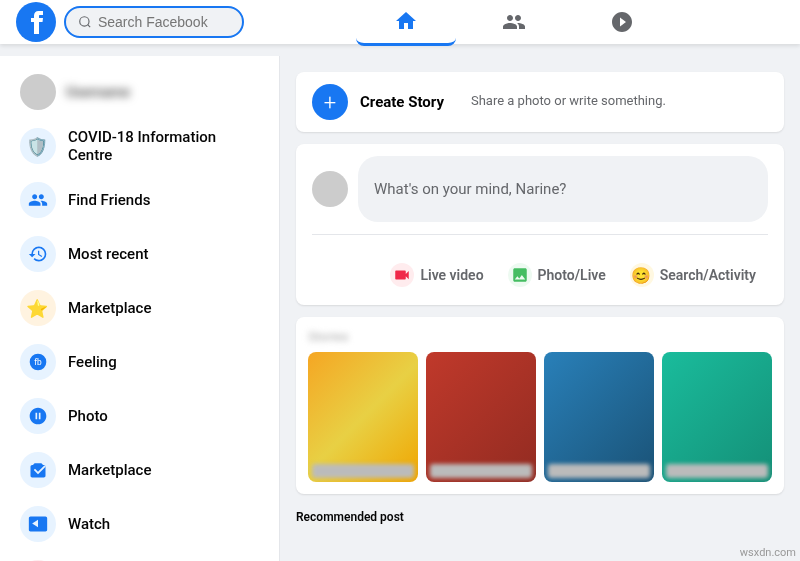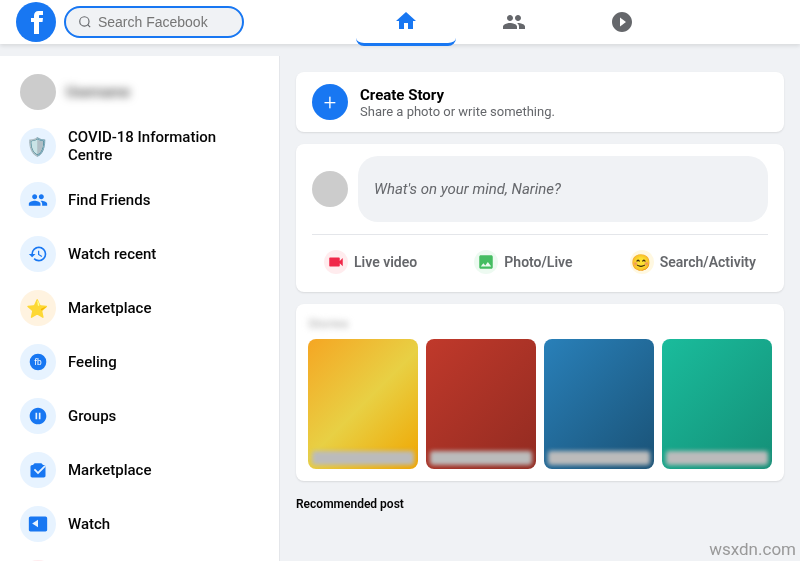--- a/index.html
+++ b/index.html
@@ -174,23 +174,23 @@
       background: #1877f2;
       border-radius: 50%;
       display: flex;
       align-items: center;
       justify-content: center;
       color: #fff;
       font-size: 22px;
       font-weight: 300;
       flex-shrink: 0;
     }
-    .story-text-block { display: flex; flex-direction: column; }
+    .story-text-block { display: flex; flex-direction: row; }
     .story-title { font-weight: 700; font-size: 15px; }
-    .story-subtitle { font-size: 13px; color: #65676b; }
+    .story-subtitle { font-size: 13px; color: #65676b; margin-left: 27px; }
 
     
     .post-input-card {
       background: #fff;
       border-radius: 8px;
       padding: 12px 16px;
       box-shadow: 0 1px 2px rgba(0,0,0,0.1);
     }
     .post-input-row {
       display: flex;
@@ -207,26 +207,25 @@
     }
     .post-input-field {
       flex: 1;
       background: #f0f2f5;
       border: none;
       border-radius: 20px;
       padding: 24px 16px;
       font-size: 15px;
       color: #65676b;
       cursor: pointer;
-      font-style: italic;
     }
     .post-actions {
       display: flex;
-      justify-content: space-between;
-      padding-top: 9px;
+      justify-content: flex-end;
+      padding-top: 22px;
       border-top: 1px solid #e4e6ea;
     }
     .post-action-btn {
       display: flex;
       align-items: center;
       gap: 6px;
       padding: 6px 12px;
       border-radius: 6px;
       cursor: pointer;
       font-size: 14px;
@@ -286,21 +285,21 @@
       font-weight: 600;
       color: #050505;
       margin-top: 4px;
     }
 
     
     .watermark {
       position: fixed;
       bottom: 2px;
       right: 4px;
-      font-size: 17px;
+      font-size: 11px;
       color: #999;
       margin-top: 28px;
     }
 
     
     .story-1 { background: linear-gradient(135deg, #f5a623, #e8d044, #f0a500); }
     .story-2 { background: linear-gradient(135deg, #c0392b, #922b21); }
     .story-3 { background: linear-gradient(135deg, #2980b9, #1a5276); }
     .story-4 { background: linear-gradient(135deg, #1abc9c, #148f77); }
   </style>
@@ -371,21 +370,21 @@
       </div>
       <span class="sidebar-item-label">Find Friends</span>
     </div>
 
     <div class="sidebar-item">
       <div class="sidebar-icon" style="background:#e7f3ff;">
         <svg width="20" height="20" viewBox="0 0 24 24" fill="#1877f2">
             <path d="M13 3a9 9 0 0 0-9 9H1l3.89 3.89.07.14L9 12H6c0-3.87 3.13-7 7-7s7 3.13 7 7-3.13 7-7 7c-1.93 0-3.68-.79-4.94-2.06l-1.42 1.42A8.954 8.954 0 0 0 13 21a9 9 0 0 0 0-18zm-1 5v5l4.28 2.54.72-1.21-3.5-2.08V8H12z"></path>
           </svg>
       </div>
-      <span class="sidebar-item-label">Watch recent</span>
+      <span class="sidebar-item-label">Most recent</span>
     </div>
 
     <div class="sidebar-item">
       <div class="sidebar-icon" style="background:#fff3e0; font-size:18px;">⭐</div>
       <span class="sidebar-item-label">Marketplace</span>
     </div>
 
     <div class="sidebar-item">
       <div class="sidebar-icon" style="background:#e7f3ff;">
         <svg width="20" height="20" viewBox="0 0 24 24" fill="#1877f2">
@@ -395,21 +394,21 @@
       </div>
       <span class="sidebar-item-label">Feeling</span>
     </div>
 
     <div class="sidebar-item">
       <div class="sidebar-icon" style="background:#e7f3ff;">
         <svg width="20" height="20" viewBox="0 0 24 24" fill="#1877f2">
             <path d="M12 2C6.48 2 2 6.48 2 12s4.48 10 10 10 10-4.48 10-10S17.52 2 12 2zm-1 14H9V8h2v8zm4 0h-2V8h2v8z"></path>
           </svg>
       </div>
-      <span class="sidebar-item-label">Groups</span>
+      <span class="sidebar-item-label">Photo</span>
     </div>
 
     <div class="sidebar-item">
       <div class="sidebar-icon" style="background:#e7f3ff;">
         <svg width="20" height="20" viewBox="0 0 24 24" fill="#1877f2">
             <path d="M19 6H17.82C17.4 4.84 16.3 4 15 4H9C7.7 4 6.6 4.84 6.18 6H5C3.9 6 3 6.9 3 8v11c0 1.1.9 2 2 2h14c1.1 0 2-.9 2-2V8c0-1.1-.9-2-2-2zm-7 11l-5-5 1.41-1.41L12 14.17l7.59-7.59L21 8l-9 9z"></path>
           </svg>
       </div>
       <span class="sidebar-item-label">Marketplace</span>
     </div>

